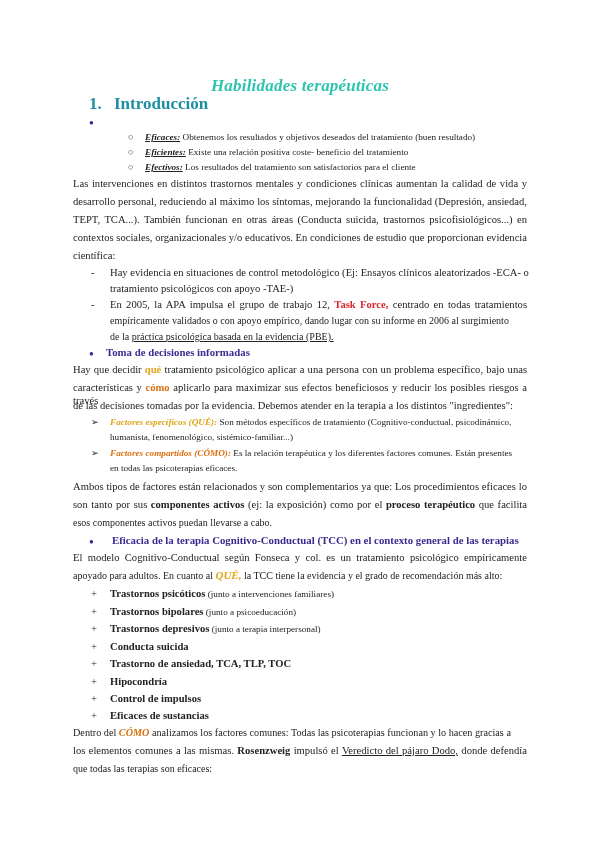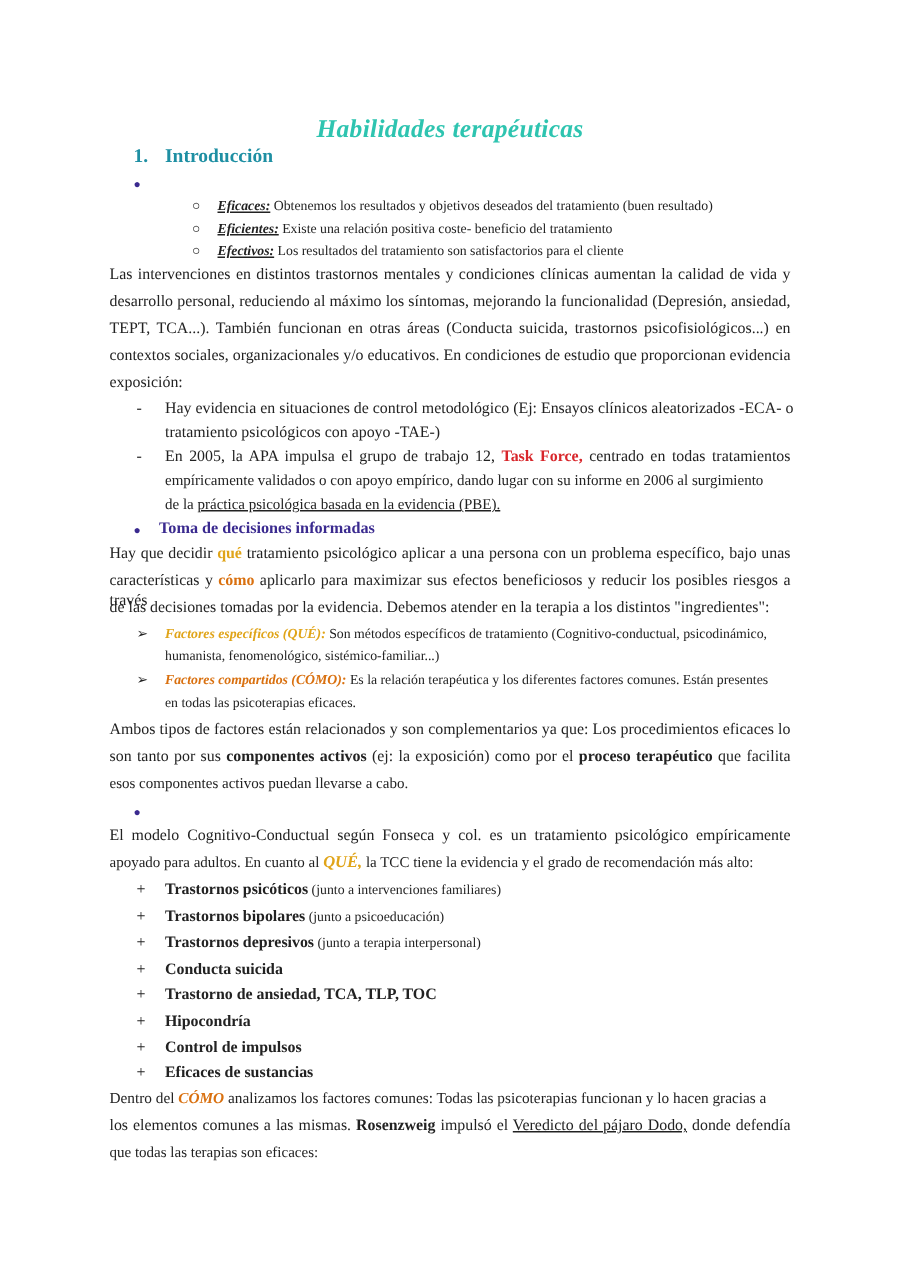--- a/index.html
+++ b/index.html
@@ -3,21 +3,21 @@
 <meta charset="utf-8">
 <style>
   html, body { margin: 0; padding: 0; background: #ffffff; }
   body { width: 600px; height: 848px; position: relative; overflow: hidden;
          font-family: "Liberation Serif", "DejaVu Serif", serif; color: #222; }
   .page { position: absolute; left: 73px; top: 0; width: 454px; }
   .title { position: absolute; top: 76px; left: 0; width: 454px; text-align: center;
            font-style: italic; font-weight: bold; font-size: 17px; color: #2ec4b0; letter-spacing: 0.2px; }
   .line { position: absolute; font-size: 10.6px; line-height: 13px; white-space: nowrap; }
   .just { text-align: justify; text-align-last: justify; width: 454px; white-space: normal; }
-  .h1 { color: #1e8fa3; font-weight: bold; font-size: 13px; }
+  .h1 { color: #1e8fa3; font-weight: bold; font-size: 17px; }
   .h2 { color: #3a2a8f; font-weight: bold; font-size: 10.8px; }
   .sm { font-size: 9.2px; }
   .b { font-weight: bold; }
   .u { text-decoration: underline; }
   .bi { font-weight: bold; font-style: italic; text-decoration: underline; }
   .red { color: #d8262b; font-weight: bold; }
   .gold { color: #e0a418; font-weight: bold; }
   .orange { color: #d9700f; font-weight: bold; }
   .goldi { color: #e0a418; font-weight: bold; font-style: italic; }
   .orangei { color: #d9700f; font-weight: bold; font-style: italic; }
@@ -49,21 +49,21 @@
   </div>
   <div class="line sm" style="top:161px; left:55px;">
     <span class="marker" style="left:0">○</span>
     <span style="margin-left:17px" class="bi">Efectivos:</span><span> Los resultados del tratamiento son satisfactorios para el cliente</span>
   </div>
 
   <div class="line just" style="top:177px; left:0;">Las intervenciones en distintos trastornos mentales y condiciones clínicas aumentan la calidad de vida y</div>
   <div class="line just" style="top:195px; left:0;">desarrollo personal, reduciendo al máximo los síntomas, mejorando la funcionalidad (Depresión, ansiedad,</div>
   <div class="line just" style="top:213px; left:0;">TEPT, TCA...). También funcionan en otras áreas (Conducta suicida, trastornos psicofisiológicos...) en</div>
   <div class="line just" style="top:231px; left:0;">contextos sociales, organizacionales y/o educativos. En condiciones de estudio que proporcionan evidencia</div>
-  <div class="line" style="top:249px; left:0;">exposición:</div>
+  <div class="line" style="top:249px; left:0;">científica:</div>
 
   <div class="line" style="top:266px; left:18px;">-</div>
   <div class="line" style="top:266px; left:37px;">Hay evidencia en situaciones de control metodológico (Ej: Ensayos clínicos aleatorizados -ECA- o</div>
   <div class="line" style="top:282px; left:37px;">tratamiento psicológicos con apoyo -TAE-)</div>
 
   <div class="line" style="top:298px; left:18px;">-</div>
   <div class="line" style="top:298px; left:37px; width:417px; text-align:justify; text-align-last:justify; white-space:normal;">
     <span>En 2005, la APA impulsa el grupo de trabajo 12, </span><span class="red">Task Force,</span><span> centrado en todas tratamientos</span>
   </div>
   <div class="line" style="top:314px; left:37px; font-size:10px;">empíricamente validados o con apoyo empírico, dando lugar con su informe en 2006 al surgimiento</div>
@@ -97,20 +97,21 @@
   <div class="line sm" style="top:462px; left:37px;">en todas las psicoterapias eficaces.</div>
 
   <div class="line just" style="top:480px; left:0;">Ambos tipos de factores están relacionados y son complementarios ya que: Los procedimientos eficaces lo</div>
   <div class="line just" style="top:498px; left:0;">
     <span>son tanto por sus </span><span class="b">componentes activos</span><span> (ej: la exposición) como por el </span><span class="b">proceso terapéutico</span><span> que facilita</span>
   </div>
   <div class="line" style="top:516px; left:0; font-size:10px;">esos componentes activos puedan llevarse a cabo.</div>
 
   <div class="line h2" style="top:534px; left:16px;">
     <span class="marker" style="left:0; font-size:8px; top:1px;">●</span>
+    <span style="margin-left:23px">Eficacia de la terapia Cognitivo-Conductual (TCC) en el contexto general de las terapias</span>
   </div>
 
   <div class="line just" style="top:551px; left:0;">El modelo Cognitivo-Conductual según Fonseca y col. es un tratamiento psicológico empíricamente</div>
   <div class="line" style="top:569px; left:0; font-size:10px;">
     <span>apoyado para adultos. En cuanto al </span><span class="goldi" style="font-size:11px">QUÉ,</span><span> la TCC tiene la evidencia y el grado de recomendación más alto:</span>
   </div>
 
   <div class="line" style="top:587px; left:18px;">+</div>
   <div class="line" style="top:587px; left:37px;"><span class="b">Trastornos psicóticos</span><span class="sm"> (junto a intervenciones familiares)</span></div>
 

